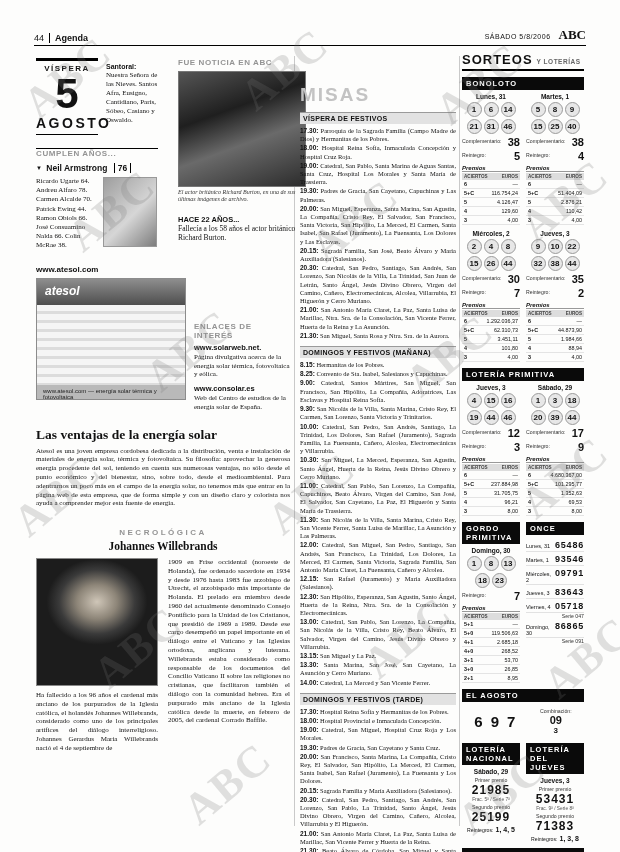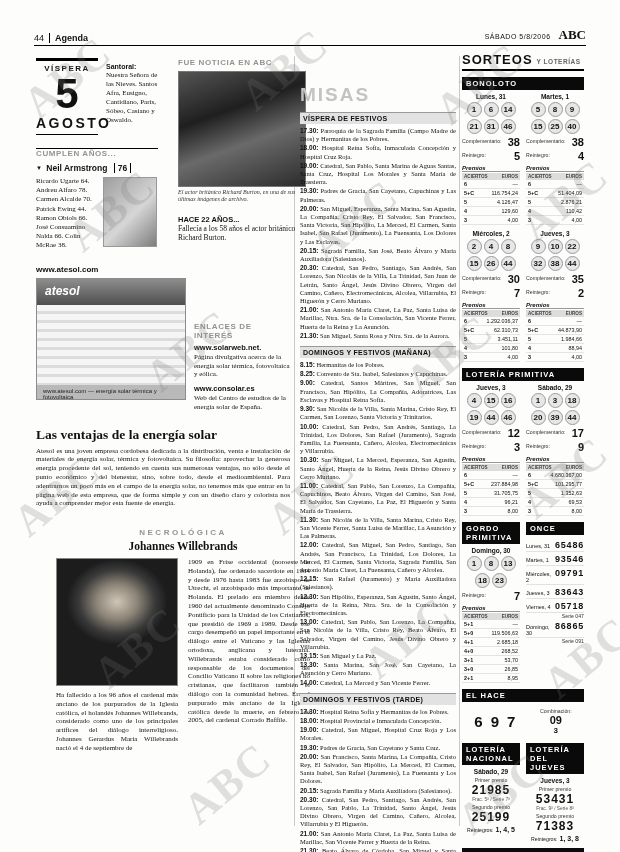--- a/index.html
+++ b/index.html
@@ -82,21 +82,21 @@
     background:repeating-linear-gradient(180deg,#f5f5f5 0 6px,#dcdcdc 6px 9px); }
   .ss-foot { position:absolute; bottom:0; height:14px; left:0; right:0; background:#b9b9b9;
     font-size:6px; padding:3px 6px; color:#222; font-family:"Liberation Sans", sans-serif; }
   .enlaces { flex:1;margin-top:44px; }
   .enlace { font-size:7px; line-height:8.8px; margin:4px 0 6px; }
   .enlace b { font-family:"Liberation Sans", sans-serif; font-size:7.5px; display:block; }
   .cr-headline { font-size:13.5px; font-weight:bold; margin:9px 0 4px; }
   .cr-text { font-size:7px; line-height:8.8px; text-align:justify; }
 
   
-  #necro { position:absolute; left:36px; top:528px; width:254px;margin-left:20px; }
+  #necro { position:absolute; left:36px; top:528px; width:254px; }
   .necro-title { text-align:center; font-family:"Liberation Sans", sans-serif; color:#949494;
     font-weight:bold; font-size:8px; letter-spacing:2.5px; }
   .necro-name { text-align:center; font-weight:bold; font-size:11.5px; margin:3px 0 6px; }
   .necro-cols { display:flex; gap:10px; }
   .necro-col { width:122px; }
   .photo-willebrands { width:122px; height:128px; margin-bottom:5px; border:1px solid #888;
     background:radial-gradient(ellipse 42% 34% at 50% 34%, #cfc6b8 0%, #8d8578 40%, #3a3a3a 75%, #1c1c1c 100%); }
   .necro-text { font-size:7px; line-height:8.8px; text-align:justify; }
 
   
@@ -772,21 +772,21 @@
               <div class="once-row">
                 <span class="once-day">Domingo, 30</span>
                 <span class="once-num">86865</span>
               </div>
               <div class="once-serie">Serie 091</div>
             </div>
           </div>
       </div>
     </div>
 
-    <div class="s-bar">EL HACE</div>
+    <div class="s-bar">EL AGOSTO</div>
     <div class="combo-body">
       <div class="combo-nums">
 
       <span class="combo-num">6</span>
           <span class="combo-num">9</span>
           <span class="combo-num">7</span>
         </div>
       <div class="combo-right">
         <div class="combo-label">Combinación:</div>
         <div class="combo-val">09</div>

